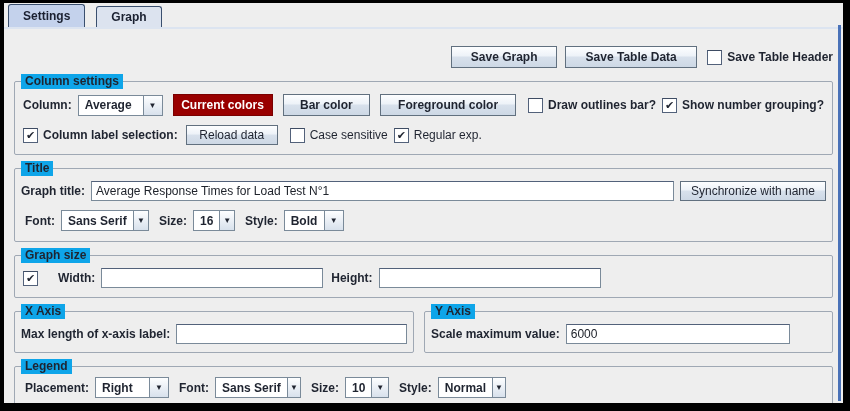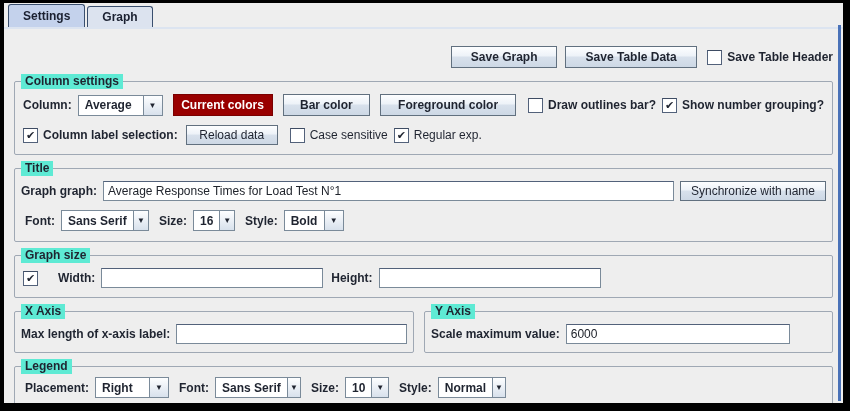--- a/index.html
+++ b/index.html
@@ -3,21 +3,21 @@
 <meta charset="utf-8">
 <style>
   html,body{margin:0;padding:0;background:#555;}
   .window{position:relative;width:850px;height:411px;background:#000;font-family:"Liberation Sans","DejaVu Sans",sans-serif;}
   .panel{position:absolute;left:4px;top:3px;right:7px;bottom:8px;background:#EEEEEE;overflow:hidden;}
   .blueline{position:absolute;top:22px;right:2px;bottom:2px;width:3px;background:#4A72B8;}
 
   
   .tabbar{display:flex;align-items:flex-end;height:24px;padding-left:4px;border-bottom:2px solid #DCE4F0;}
   .tab{height:20px;line-height:20px;padding:0 14px;font-size:12px;font-weight:bold;color:#1A2030;
-       border:1px solid #3A4F6E;border-bottom:none;border-radius:3px 3px 0 0;margin-right:2px;background:#DCE3EF;cursor:default;}
+       border:1px solid #3A4F6E;border-bottom:none;border-radius:3px 3px 0 0;margin-right:11px;background:#DCE3EF;cursor:default;}
   .tab.selected{background:#C4D2EC;height:22px;line-height:22px;}
 
   .content{position:relative;padding:0 8px;}
 
   
   .btn{display:inline-flex;align-items:center;justify-content:center;height:22px;padding:0 12px;
        background:linear-gradient(to bottom,#FDFEFF 0%,#EDF2F8 45%,#D8E1EC 50%,#CDD8E5 100%);
        border:1px solid #61707F;font-size:12px;font-weight:bold;color:#1F2430;white-space:nowrap;}
   .btn.small{height:20px;font-weight:normal;font-size:12px;}
   .btn.red{background:#990000;border:1px solid #7A0000;color:#FFFFFF;}
@@ -28,21 +28,21 @@
   .lbl.plain{font-weight:normal;}
   .tf{height:20px;background:#FFFFFF;border:1px solid #7A8A99;border-top-color:#52617A;padding:0 4px;
       font-size:12px;color:#20242C;font-family:"Liberation Sans","DejaVu Sans",sans-serif;box-sizing:border-box;}
   .combo{display:inline-flex;align-items:stretch;height:21px;border:1px solid #7A8A99;background:#FFFFFF;box-sizing:border-box;}
   .combo .val{display:flex;align-items:center;padding:0 6px;font-size:12px;font-weight:bold;color:#1F2430;flex:1;white-space:nowrap;}
   .combo .arr{width:18px;display:flex;align-items:center;justify-content:center;
       background:linear-gradient(to bottom,#FDFEFF,#D8E1EC);border-left:1px solid #7A8A99;font-size:8px;color:#1F2430;}
 
   
   .group{position:relative;border:1px solid #9FA8B4;border-radius:2px;margin:13px 2px 0 2px;}
-  .gtitle{position:absolute;top:-8px;left:6px;background:#5eead4;padding:0 4px;font-size:12px;font-weight:bold;color:#1F2430;line-height:15px;}
+  .gtitle{position:absolute;top:-8px;left:6px;background:#0ea5e9;padding:0 4px;font-size:12px;font-weight:bold;color:#1F2430;line-height:15px;}
   .grow{display:flex;align-items:center;gap:6px;}
 
   .toolbar{display:flex;align-items:center;margin:17px 2px 0 2px;}
   .axesrow{display:flex;align-items:stretch;gap:6px;}
 </style>
 </head>
 <body>
 
 <div class="window">
   <div class="panel">
@@ -97,21 +97,21 @@
           <span class="cbrow">
             <span class="cb">✔</span>
             <span class="lbl plain">Regular exp.</span>
           </span>
         </div>
       </div>
 
       <div class="group">
         <span class="gtitle">Title</span>
         <div class="grow" style="padding:12px 6px 4px 6px;">
-          <span class="lbl">Graph graph:</span>
+          <span class="lbl">Graph title:</span>
           <input class="tf" style="flex: 1 1 0%;" value="Average Response Times for Load Test N°1">
           <button class="btn small" style="width:146px;">Synchronize with name</button>
         </div>
         <div class="grow" style="padding:5px 6px 10px 10px;">
           <span class="lbl">Font:</span>
           <span class="combo" style="width:88px;">
             <span class="val">Sans Serif</span>
             <span class="arr">▼</span>
           </span>
           <span class="lbl" style="margin-left:4px;">Size:</span>

